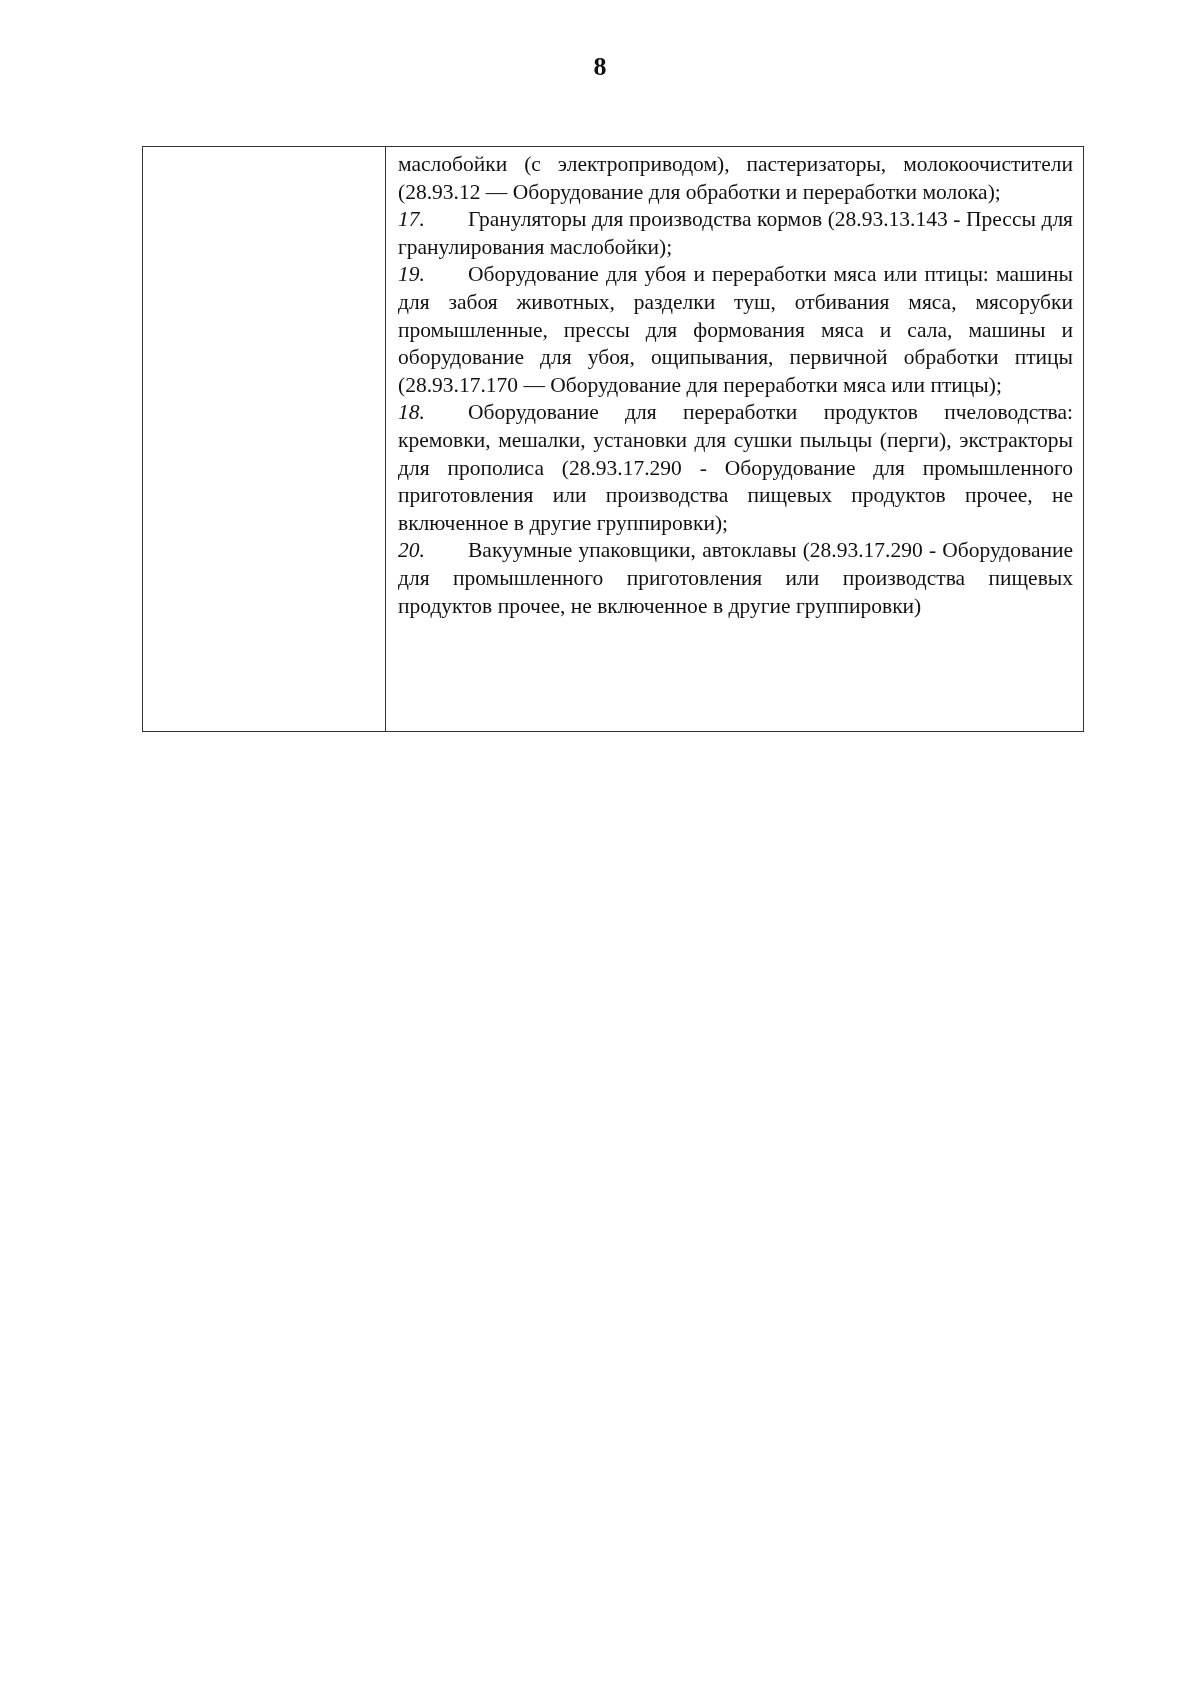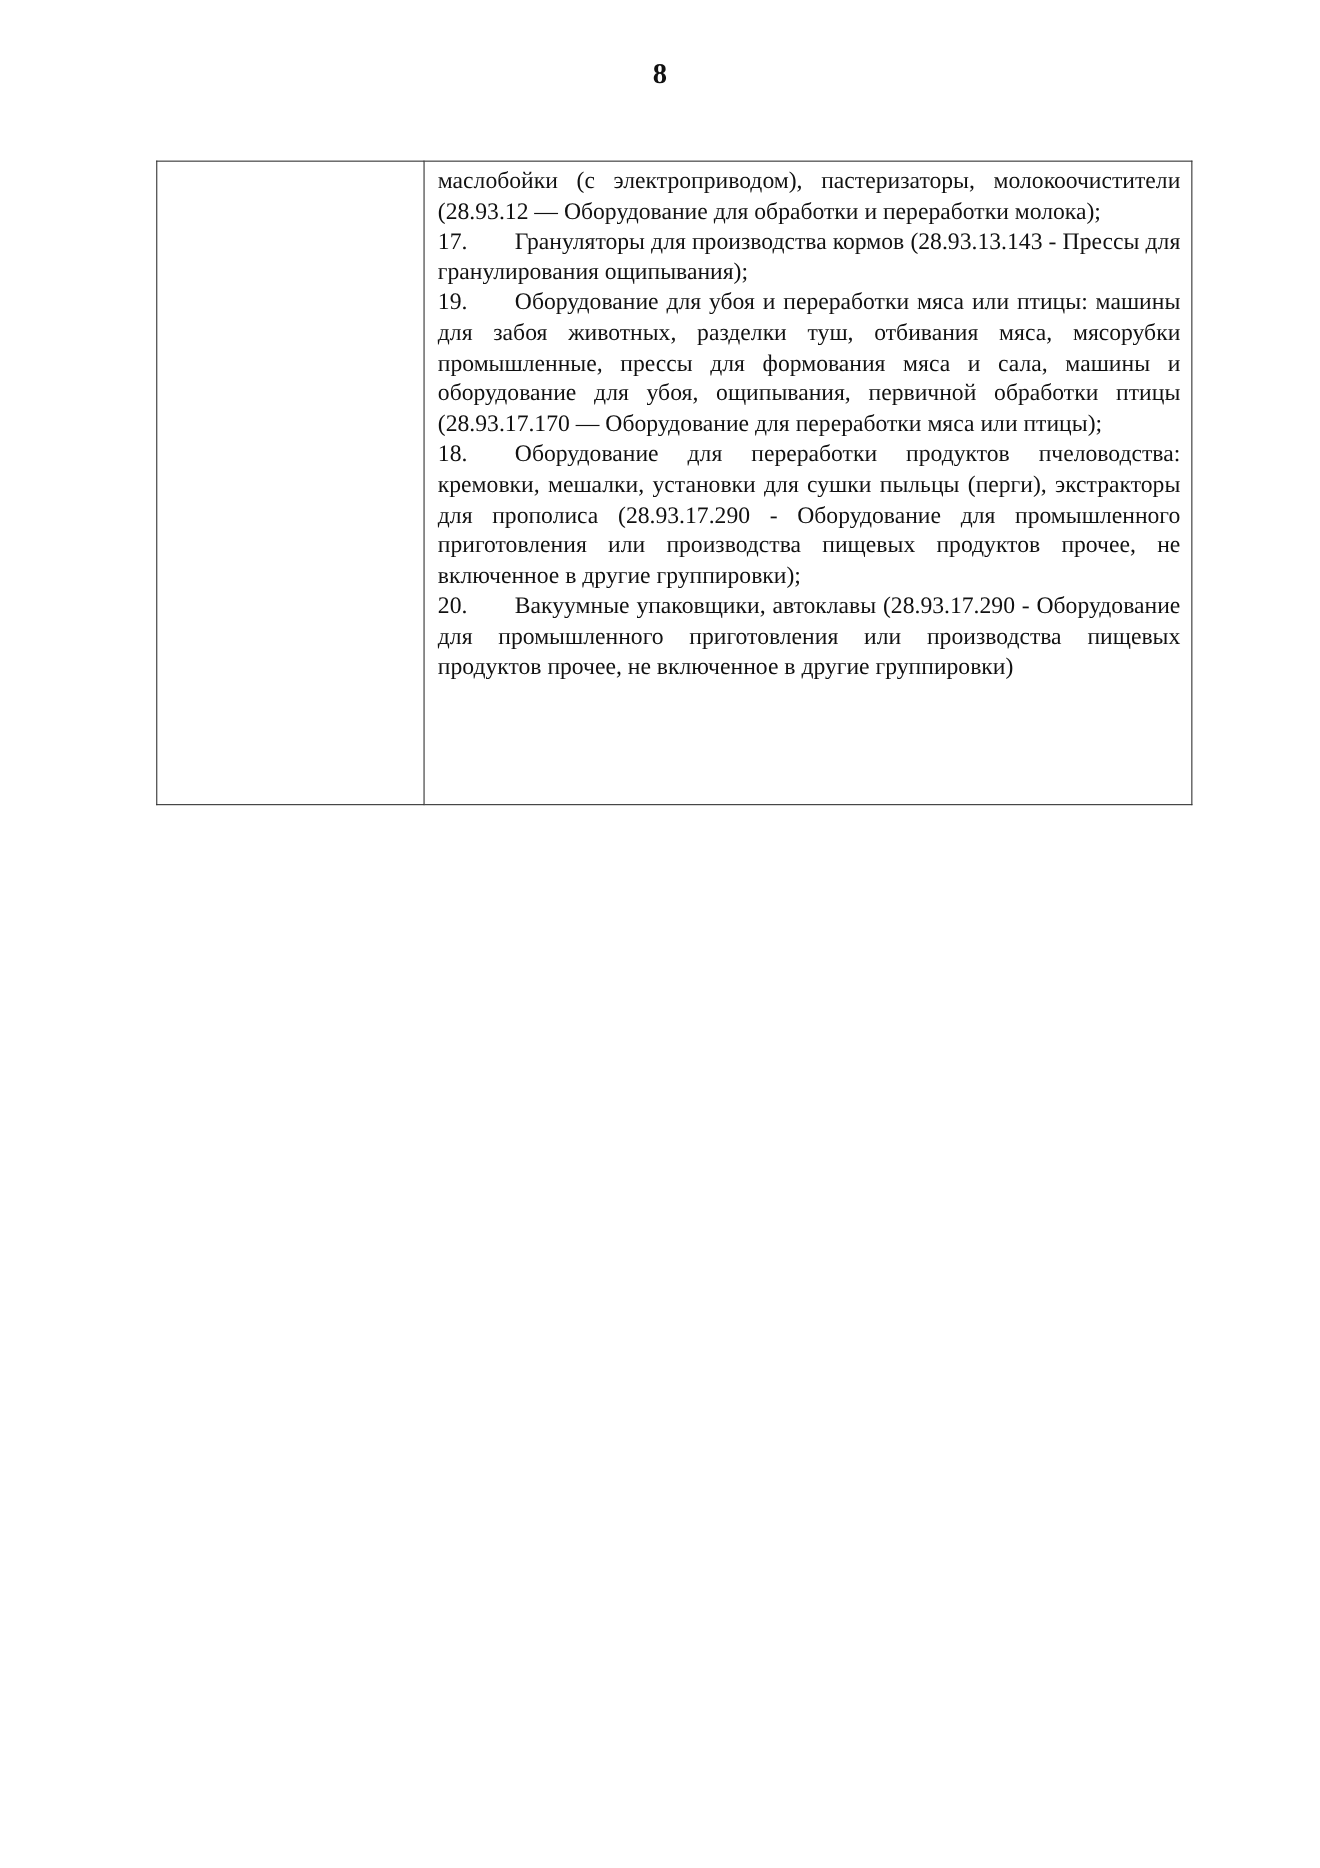--- a/index.html
+++ b/index.html
@@ -45,37 +45,38 @@
     }
     .entry {
       font-size: 21.5px;
       line-height: 27.6px;
       text-align: justify;
       margin: 0;
     }
     .entry .num {
       display: inline-block;
       width: 70px;
+      font-style: italic;
     }
   </style>
 </head>
 <body>
 
 <div class="page-number">8</div>
 
 <table class="doc-table">
   <tbody>
       <tr>
     <td class="col-left"></td>
     <td class="col-right">
       <p class="entry">
         <span>маслобойки (с электроприводом), пастеризаторы, молокоочистители (28.93.12 — Оборудование для обработки и переработки молока);</span>
       </p>
       <p class="entry">
-        <span class="num">17.</span><span>Грануляторы для производства кормов (28.93.13.143 - Прессы для гранулирования ощипывания);</span>
+        <span class="num">17.</span><span>Грануляторы для производства кормов (28.93.13.143 - Прессы для гранулирования маслобойки);</span>
       </p>
       <p class="entry">
         <span class="num">19.</span><span>Оборудование для убоя и переработки мяса или птицы: машины для забоя животных, разделки туш, отбивания мяса, мясорубки промышленные, прессы для формования мяса и сала, машины и оборудование для убоя, ощипывания, первичной обработки птицы (28.93.17.170 — Оборудование для переработки мяса или птицы);</span>
       </p>
       <p class="entry">
         <span class="num">18.</span><span>Оборудование для переработки продуктов пчеловодства: кремовки, мешалки, установки для сушки пыльцы (перги), экстракторы для прополиса (28.93.17.290 - Оборудование для промышленного приготовления или производства пищевых продуктов прочее, не включенное в другие группировки);</span>
       </p>
       <p class="entry">
         <span class="num">20.</span><span>Вакуумные упаковщики, автоклавы (28.93.17.290 - Оборудование для промышленного приготовления или производства пищевых продуктов прочее, не включенное в другие группировки)</span>
       </p>

